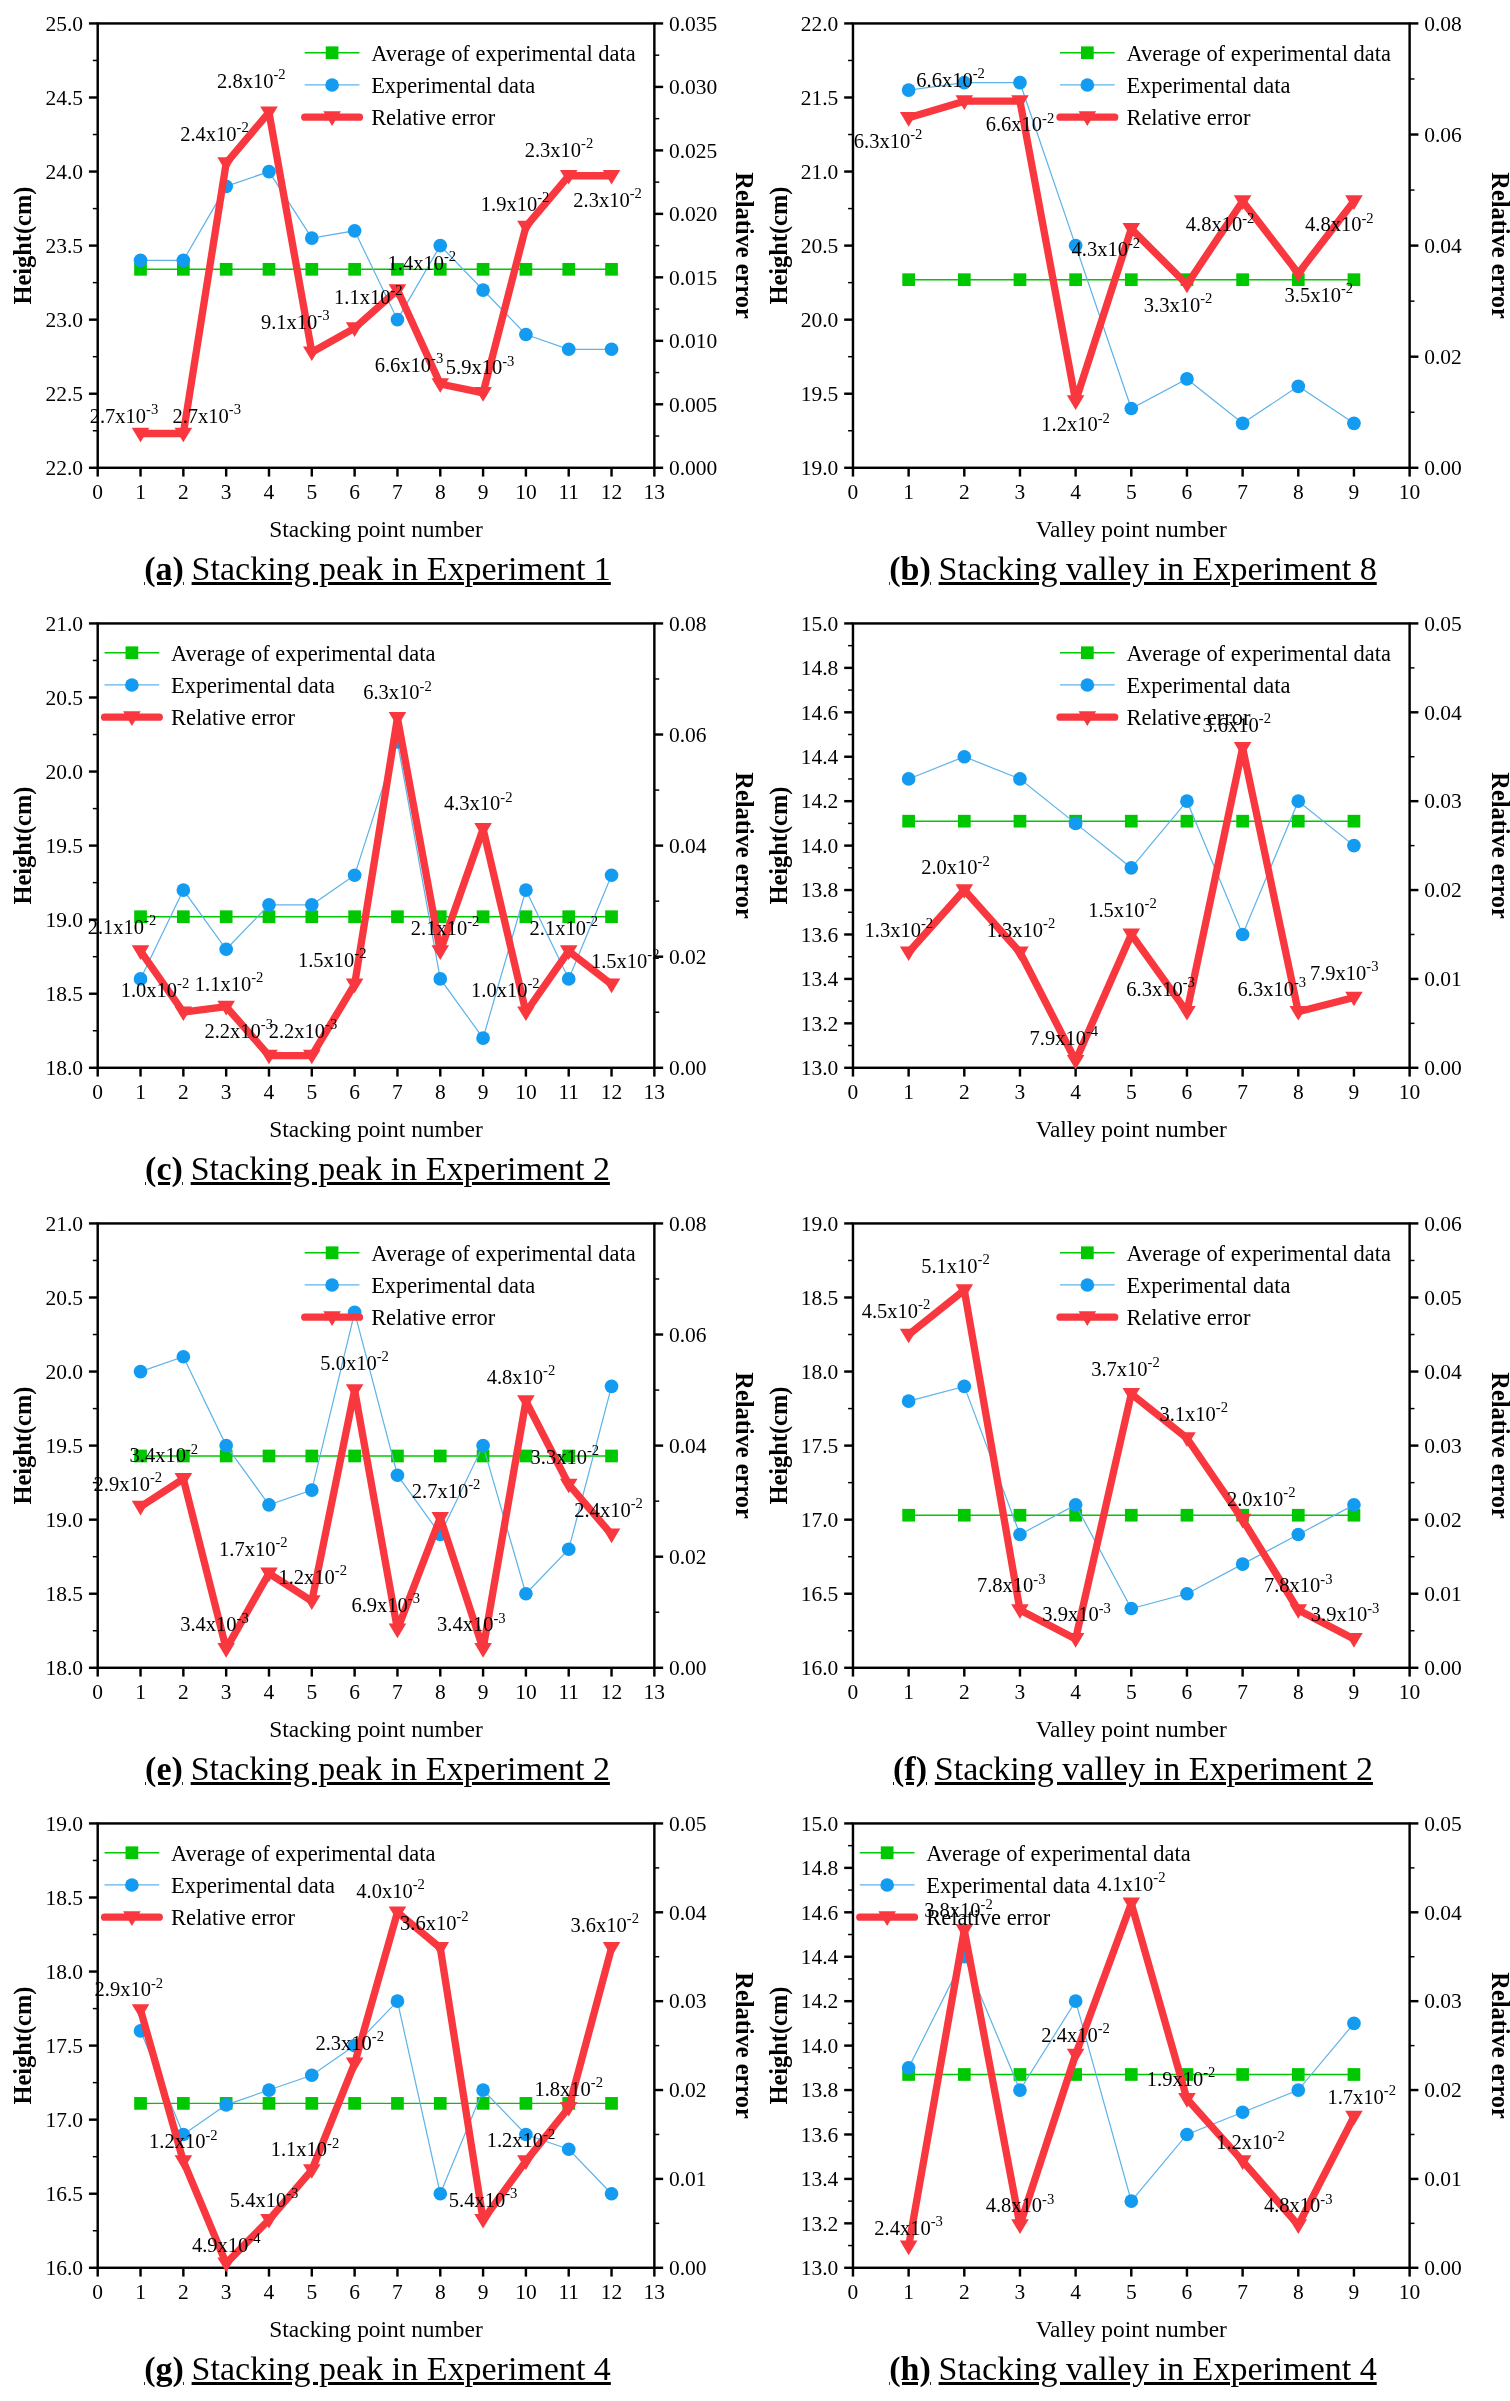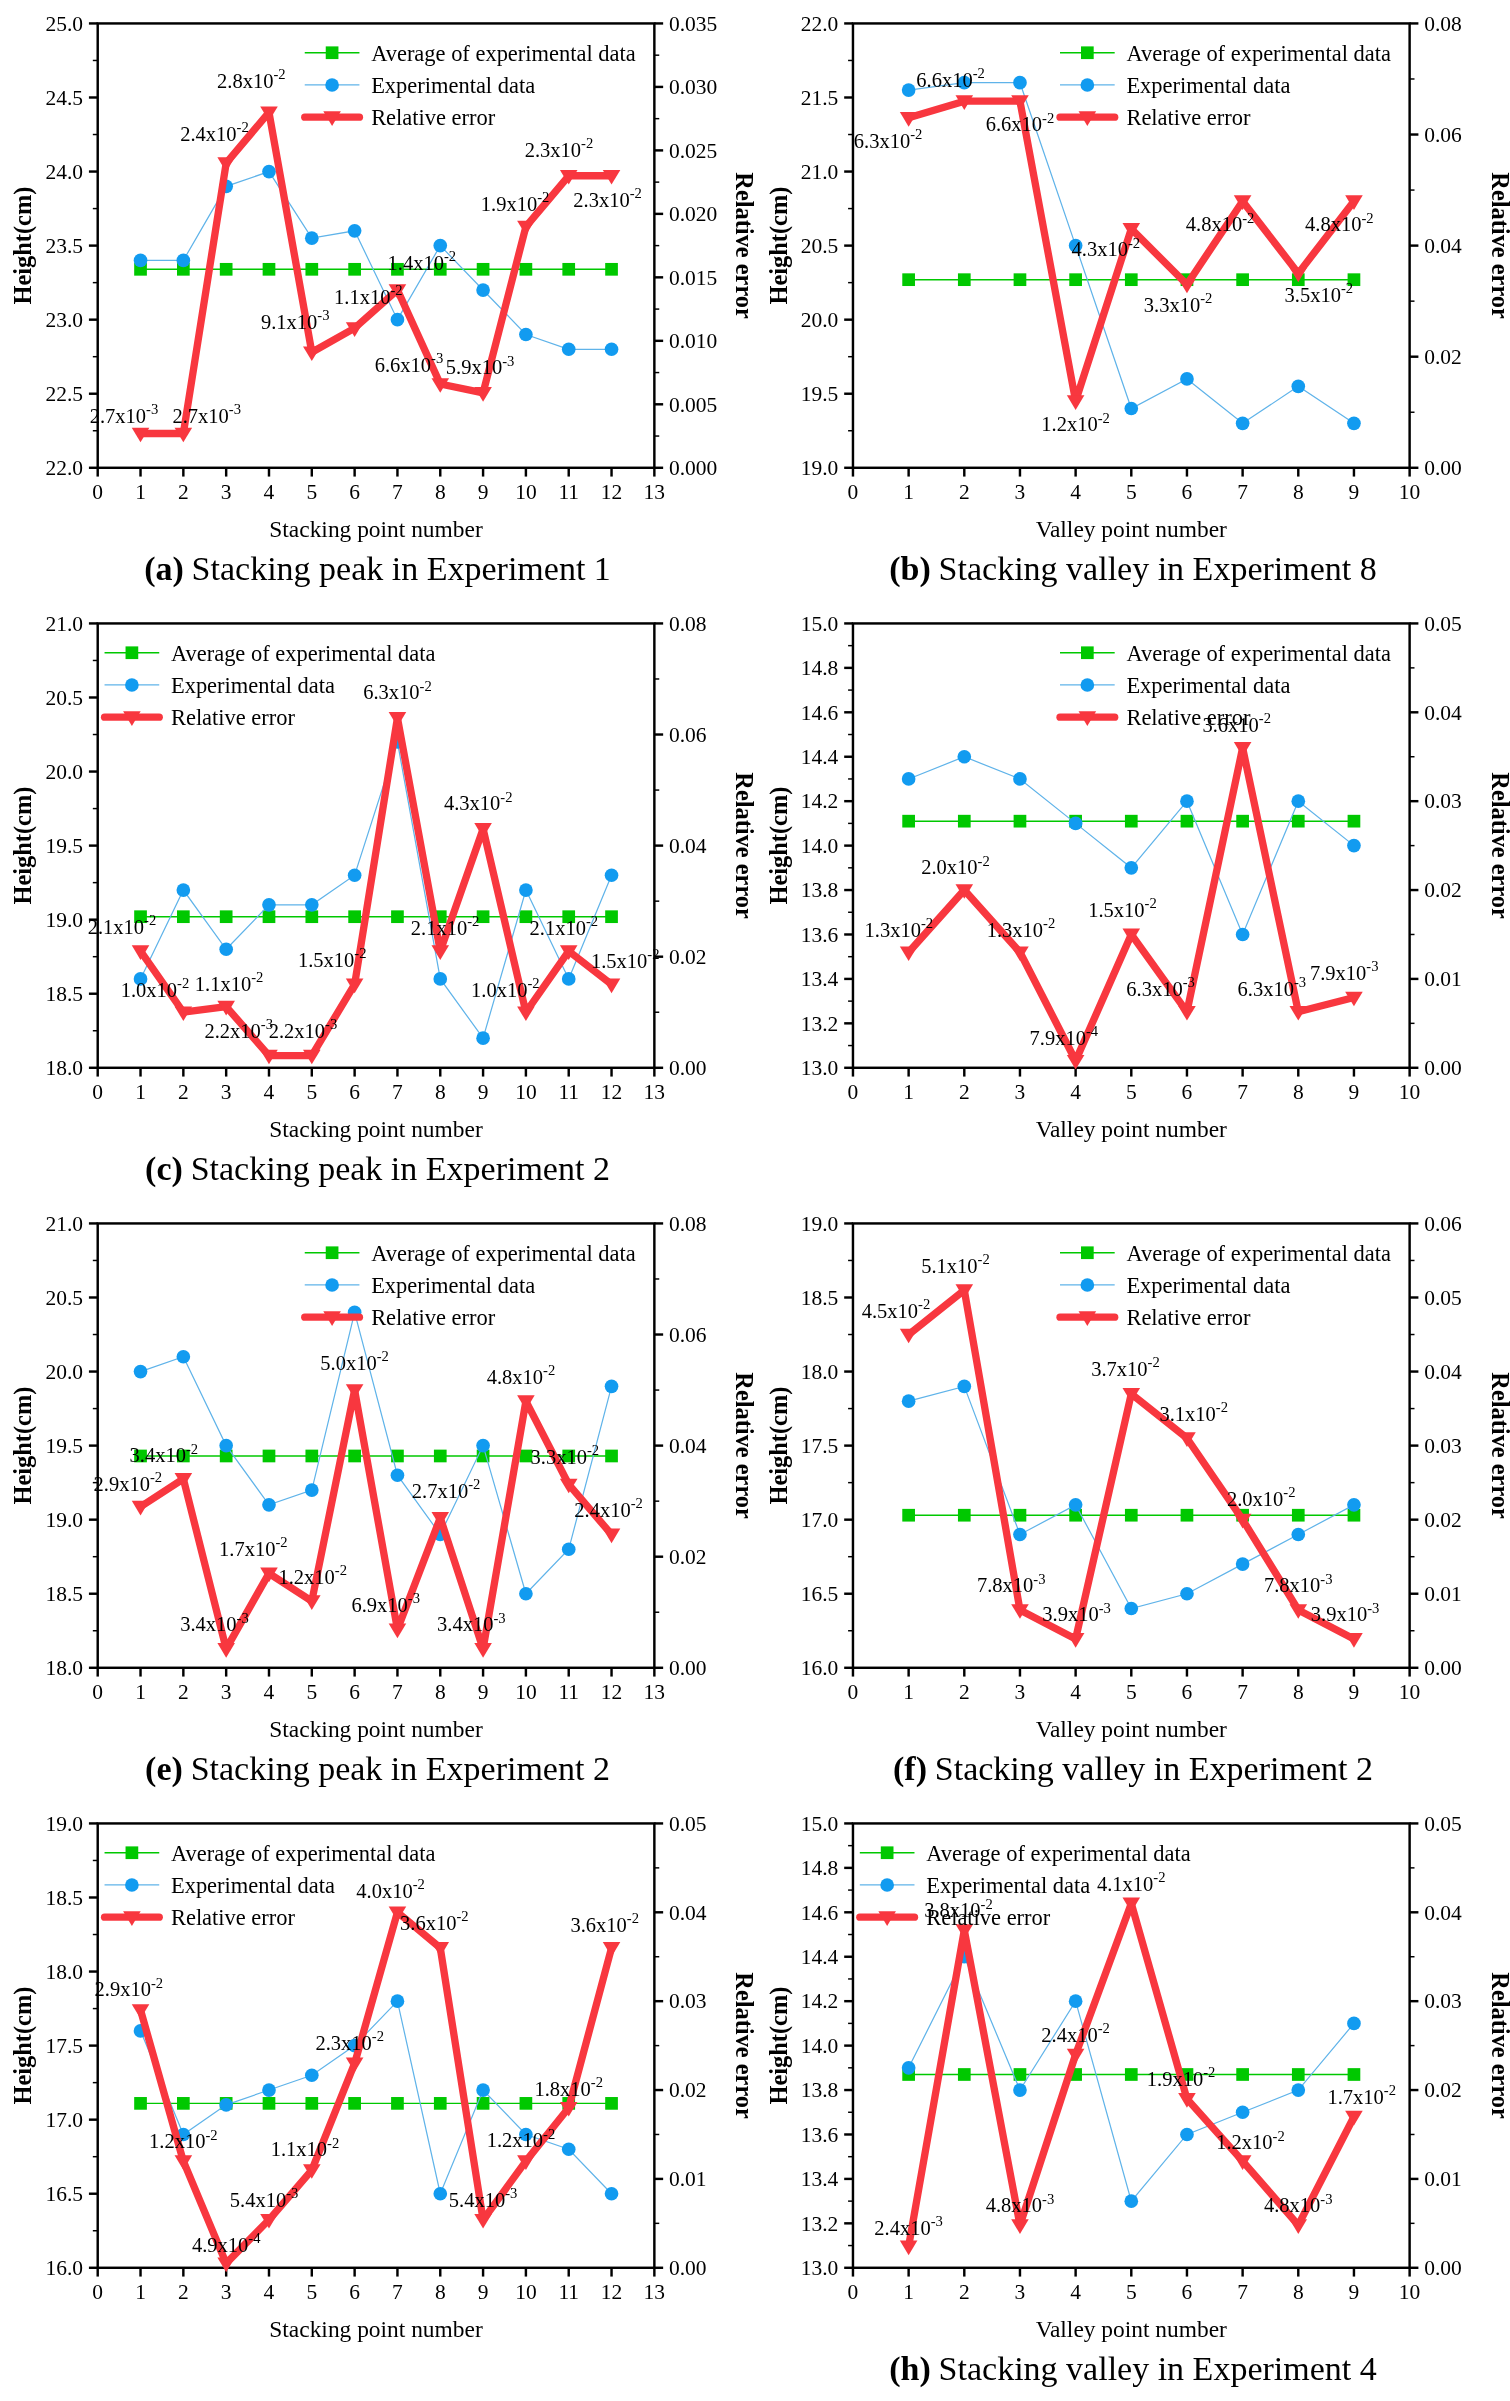--- a/index.html
+++ b/index.html
@@ -1,20 +1,20 @@
 <!DOCTYPE html>
 <html style="font-size:7.8px"><head>
 <meta charset="utf-8">
 <style>
   html,body{margin:0;padding:0;background:#ffffff;}
   body{width:1511px;height:2401px;font-family:"Liberation Serif","DejaVu Serif",serif;}
   .grid{display:grid;grid-template-columns:755px 756px;grid-auto-rows:600px;width:1511px;height:2401px;}
   .cell{position:relative;width:100%;height:600px;background:#fff;overflow:hidden;}
   .cell svg{display:block;}
-  .caption{height:58px;line-height:53px;text-align:center;font-size:34px;color:#000;}
+  .caption{height:58px;line-height:53px;text-align:center;font-size:34px;color:#000;text-decoration:underline;}
   .cap-letter{font-weight:700;}
   .cap-suffix{margin-left:7.8px;}
   svg text{font-family:"Liberation Serif","DejaVu Serif",serif;fill:#000;}
 </style>
 </head>
 <body>
 
 <div class="grid">
   <div class="cell">
     <svg id="plot-0" width="755" height="542" viewBox="0 0 1546 1110">
@@ -1000,20 +1000,21 @@
           <rect x="257" y="95" width="26" height="26" fill="#00C800"></rect>
           <line x1="214" y1="174" x2="326" y2="174" stroke="#5FB3E9" stroke-width="2.5"></line>
           <circle cx="270" cy="174" r="14" fill="#129BF0"></circle>
           <line x1="214" y1="240" x2="326" y2="240" stroke="#F8373F" stroke-width="15" stroke-linecap="round"></line>
           <path d="M252 228 L288 228 L270 258 Z" fill="#F8373F"></path>
           <text x="350" y="124" text-anchor="start" font-size="46">Average of experimental data</text>
           <text x="350" y="190" text-anchor="start" font-size="46">Experimental data</text>
           <text x="350" y="256" text-anchor="start" font-size="46">Relative error</text>
         </g>
       </svg>
+    <div class="caption"><span class="cap-letter">(g)</span><span class="cap-suffix">Stacking peak in Experiment 4</span></div>
   </div>
   <div class="cell">
     <svg id="plot-7" width="756" height="542" viewBox="0 0 1547 1110">
         <g>
           <rect x="200" y="48" width="1140" height="910" fill="none" stroke="#000000" stroke-width="5"></rect>
           <line x1="200" y1="958" x2="200" y2="976" stroke="#000000" stroke-width="5"></line>
           <text x="200" y="1022" text-anchor="middle" font-size="44">0</text>
           <line x1="314" y1="958" x2="314" y2="976" stroke="#000000" stroke-width="5"></line>
           <text x="314" y="1022" text-anchor="middle" font-size="44">1</text>
           <line x1="428" y1="958" x2="428" y2="976" stroke="#000000" stroke-width="5"></line>

